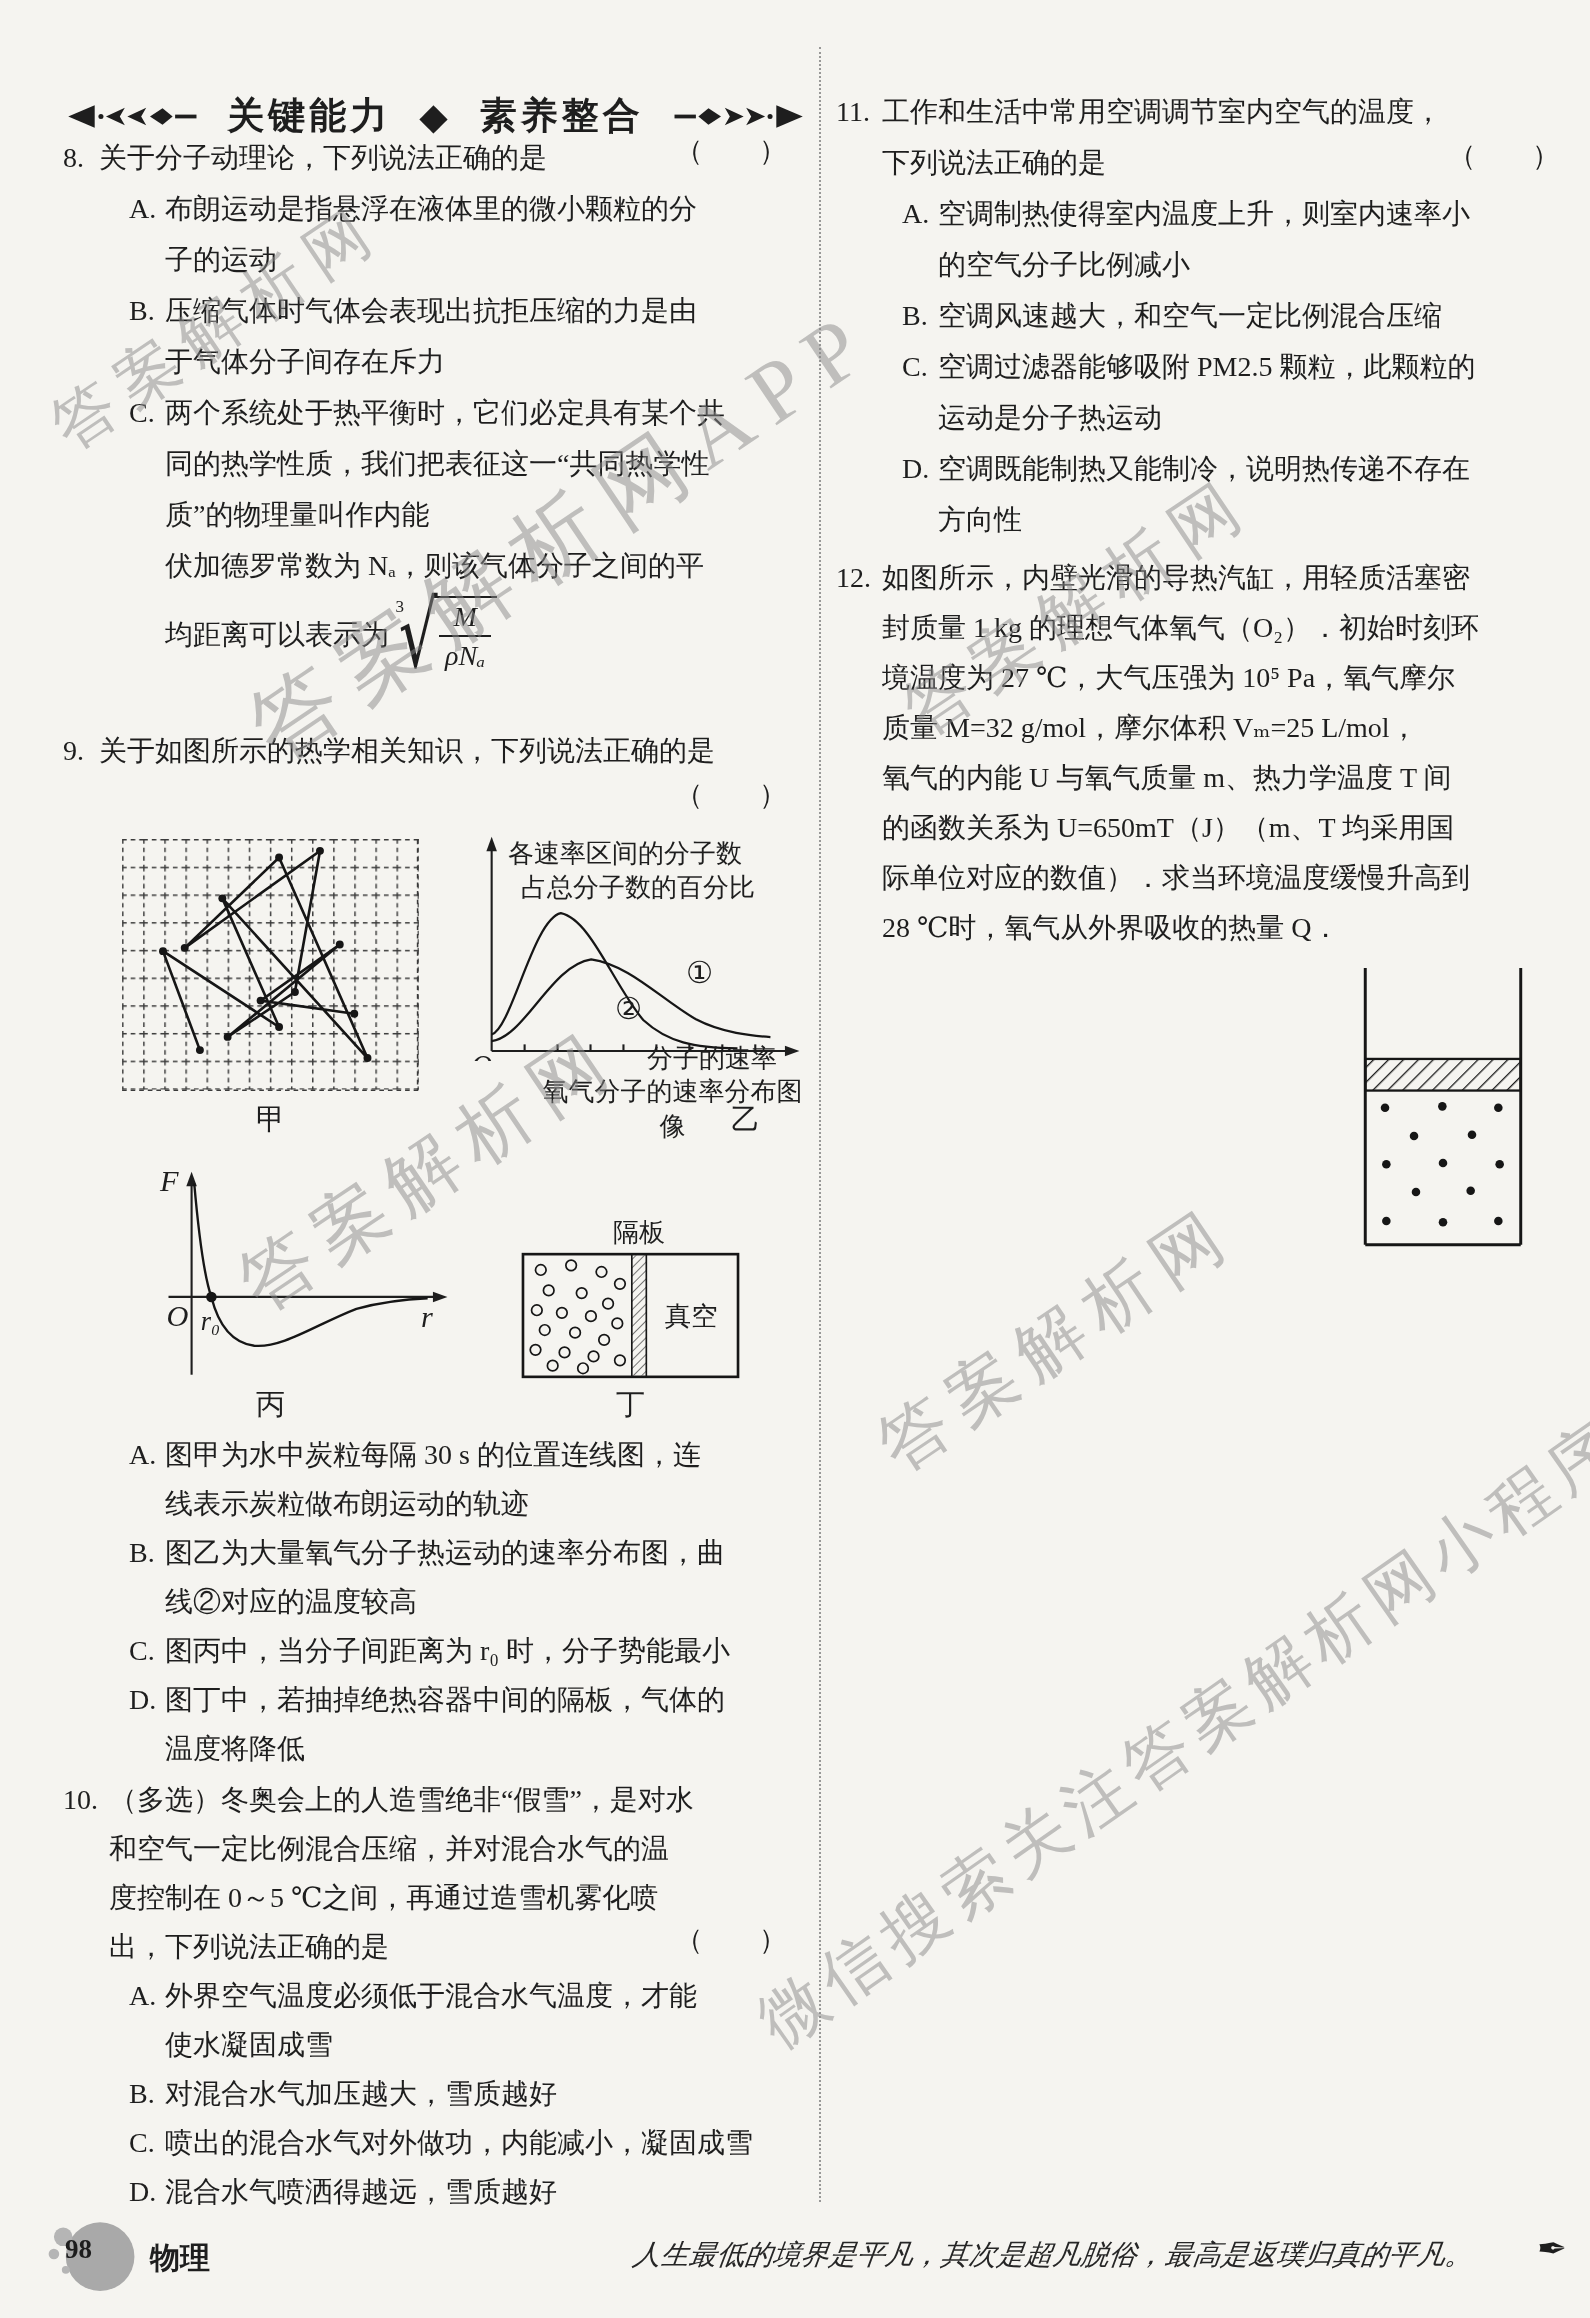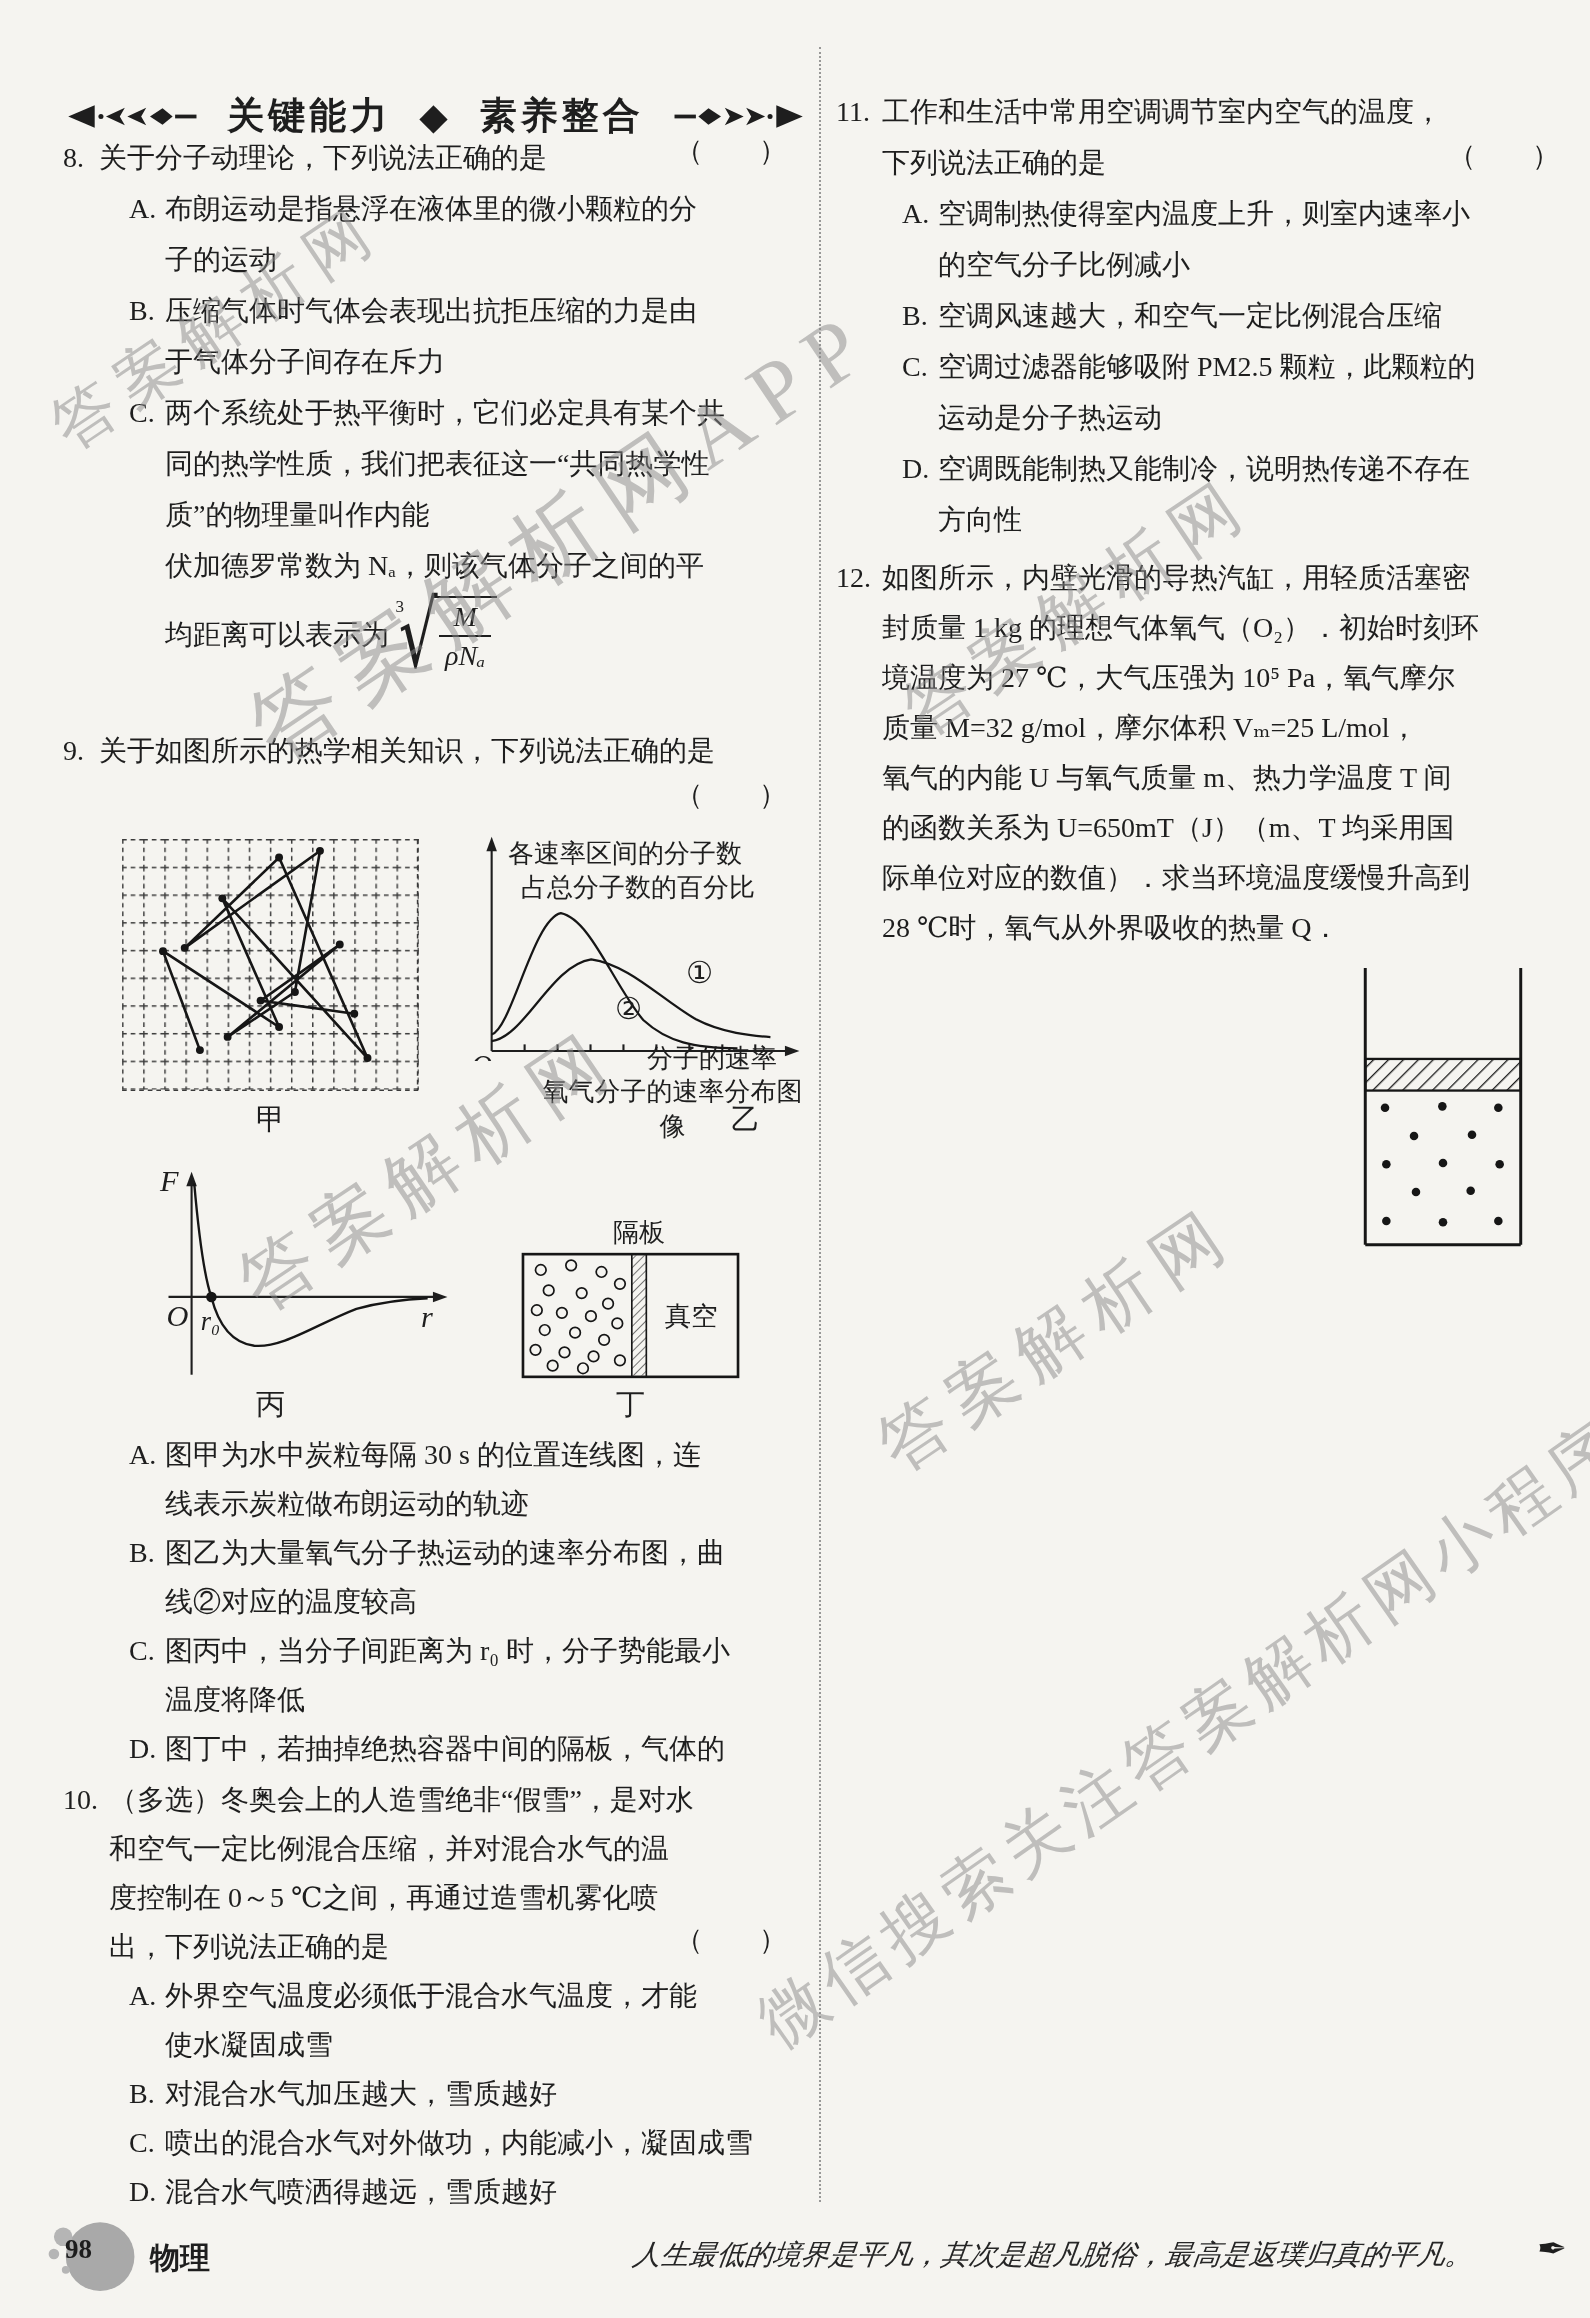--- a/index.html
+++ b/index.html
@@ -235,22 +235,22 @@
     </svg>
   </div>
   <div class="figcap" style="left:521px;top:1385px;width:219px;">丁</div>
 
   <div class="qblock lh74" style="left:63px;top:1430px;">
     <div class="ln opt-first"><span class="opt-label">A.</span><span>图甲为水中炭粒每隔 30 s 的位置连线图，连</span></div>
     <div class="ln opt-cont">线表示炭粒做布朗运动的轨迹</div>
     <div class="ln opt-first"><span class="opt-label">B.</span><span>图乙为大量氧气分子热运动的速率分布图，曲</span></div>
     <div class="ln opt-cont">线②对应的温度较高</div>
     <div class="ln opt-first"><span class="opt-label">C.</span><span>图丙中，当分子间距离为 r₀ 时，分子势能最小</span></div>
+    <div class="ln opt-first"><span class="opt-label">D.</span><span>图丁中，若抽掉绝热容器中间的隔板，气体的</span></div>
     <div class="ln opt-cont">温度将降低</div>
-    <div class="ln opt-first"><span class="opt-label">D.</span><span>图丁中，若抽掉绝热容器中间的隔板，气体的</span></div>
   </div>
 
   <div class="qblock lh74" style="left:63px;top:1775px;">
     <span class="bracket" style="top:146px;">（　　）</span>
     <div class="ln"><span class="qnum2">10.</span><span>（多选）冬奥会上的人造雪绝非“假雪”，是对水</span></div>
     <div class="ln cont2">和空气一定比例混合压缩，并对混合水气的温</div>
     <div class="ln cont2">度控制在 0～5 ℃之间，再通过造雪机雾化喷</div>
     <div class="ln cont2">出，下列说法正确的是</div>
     <div class="ln opt-first"><span class="opt-label">A.</span><span>外界空气温度必须低于混合水气温度，才能</span></div>
     <div class="ln opt-cont">使水凝固成雪</div>

